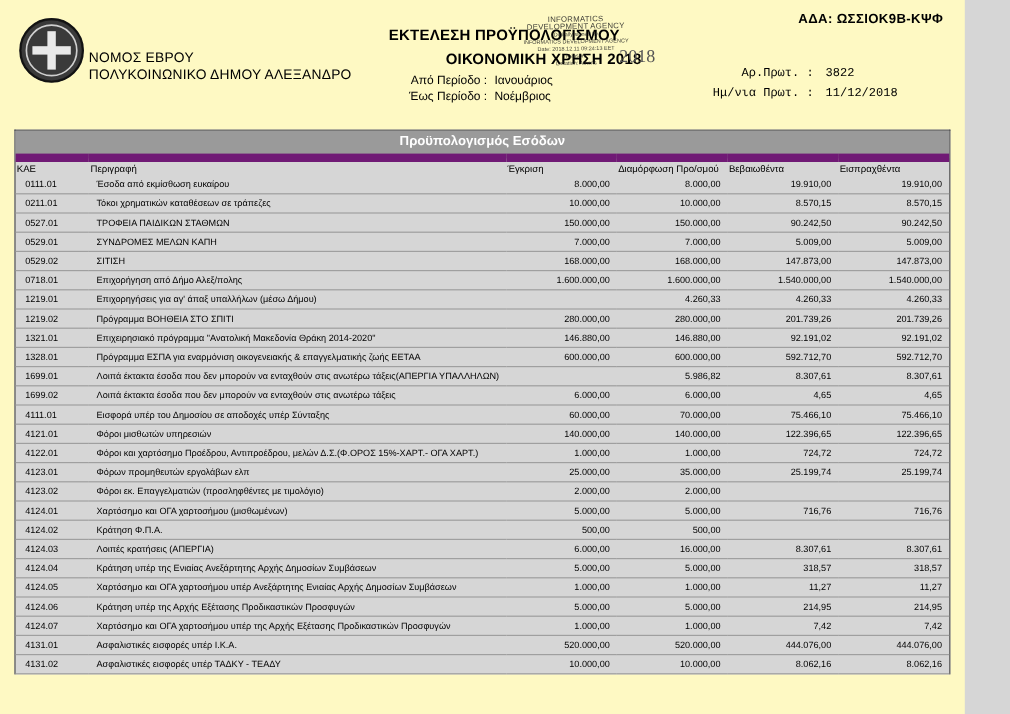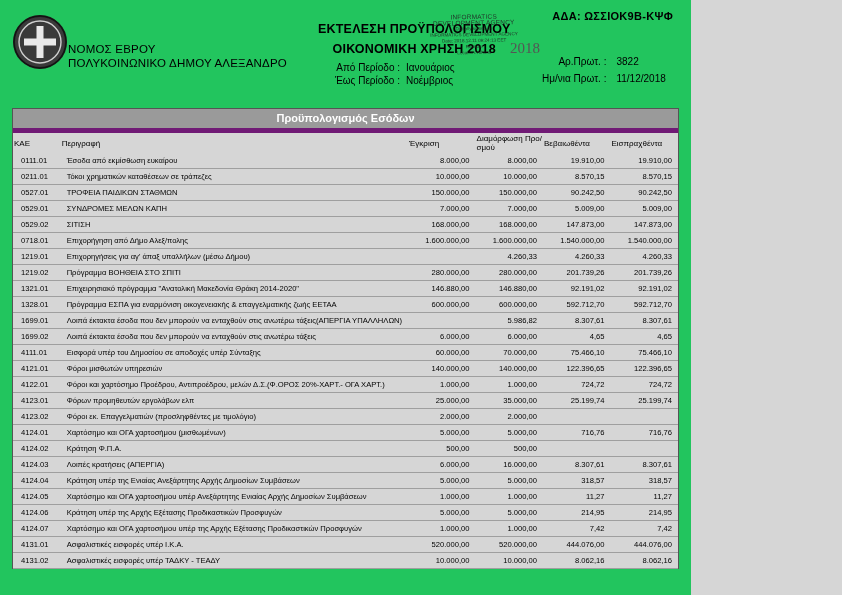--- a/index.html
+++ b/index.html
@@ -5,22 +5,22 @@
   html,body{margin:0;padding:0;}
   body{
     width:842px;height:595px;
     background:#d6d6d6;
     font-family:"Liberation Sans", sans-serif;
     color:#000;
     overflow:hidden;
   }
   .page{
     position:relative;
-    width:691px;height:595px;
-    background:#22c55e;
+    width:804px;height:595px;
+    background:#fef9c3;
     box-sizing:border-box;
     padding:8px 12px 0 12px;
   }
   
   .ada{
     position:absolute;
     top:10px; right:18px;
     font-size:11px;
     font-weight:bold;
     letter-spacing:.3px;
@@ -91,21 +91,21 @@
     left:192px; top:28px;
     font-size:15px;
     color:#555;
     font-family:Liberation Serif, serif;
   }
   .right{
     flex:0 0 210px;
     padding-top:38px;
     font-size:10px;
   }
-  .right .row{display:flex;margin-top:6px;}
+  .right .row{display:flex;margin-top:6px;font-family:Liberation Mono, monospace;}
   .right .lbl{width:96px;text-align:right;padding-right:10px;}
   .right .val{}
   
   .tbl-wrap{
     margin-top:4px;
     border:1px solid #555;
     border-bottom:none;
     background:#d6d6d6;
   }
   table{
@@ -113,21 +113,21 @@
     border-collapse:collapse;
     font-size:8px;
   }
   .band td{
     background:#9a9a9a;
     color:#fff;
     font-size:11px;
     font-weight:bold;
     text-align:center;
     padding:3px 0 4px 0;
-    border-bottom:5px solid #701a75;
+    border-bottom:7px solid #701a75;
   }
   tbody td{
     padding:3px 6px;
     border-bottom:1px solid #9f9f9f;
     font-size:7.6px;
     white-space:nowrap;
     overflow:hidden;
   }
   tbody td.kae{width:54px;padding-left:8px;}
   tbody td.desc{width:330px;}
@@ -332,21 +332,21 @@
           <tr>
             <td class="kae">4121.01</td>
             <td class="desc">Φόροι μισθωτών υπηρεσιών</td>
             <td class="num">140.000,00</td>
             <td class="num">140.000,00</td>
             <td class="num">122.396,65</td>
             <td class="num">122.396,65</td>
           </tr>
           <tr>
             <td class="kae">4122.01</td>
-            <td class="desc">Φόροι και χαρτόσημο Προέδρου, Αντιπροέδρου, μελών Δ.Σ.(Φ.ΟΡΟΣ 20%-ΧΑΡΤ.- ΟΓΑ ΧΑΡΤ.)</td>
+            <td class="desc">Φόροι και χαρτόσημο Προέδρου, Αντιπροέδρου, μελών Δ.Σ.(Φ.ΟΡΟΣ 15%-ΧΑΡΤ.- ΟΓΑ ΧΑΡΤ.)</td>
             <td class="num">1.000,00</td>
             <td class="num">1.000,00</td>
             <td class="num">724,72</td>
             <td class="num">724,72</td>
           </tr>
           <tr>
             <td class="kae">4123.01</td>
             <td class="desc">Φόρων προμηθευτών εργολάβων ελπ</td>
             <td class="num">25.000,00</td>
             <td class="num">35.000,00</td>

